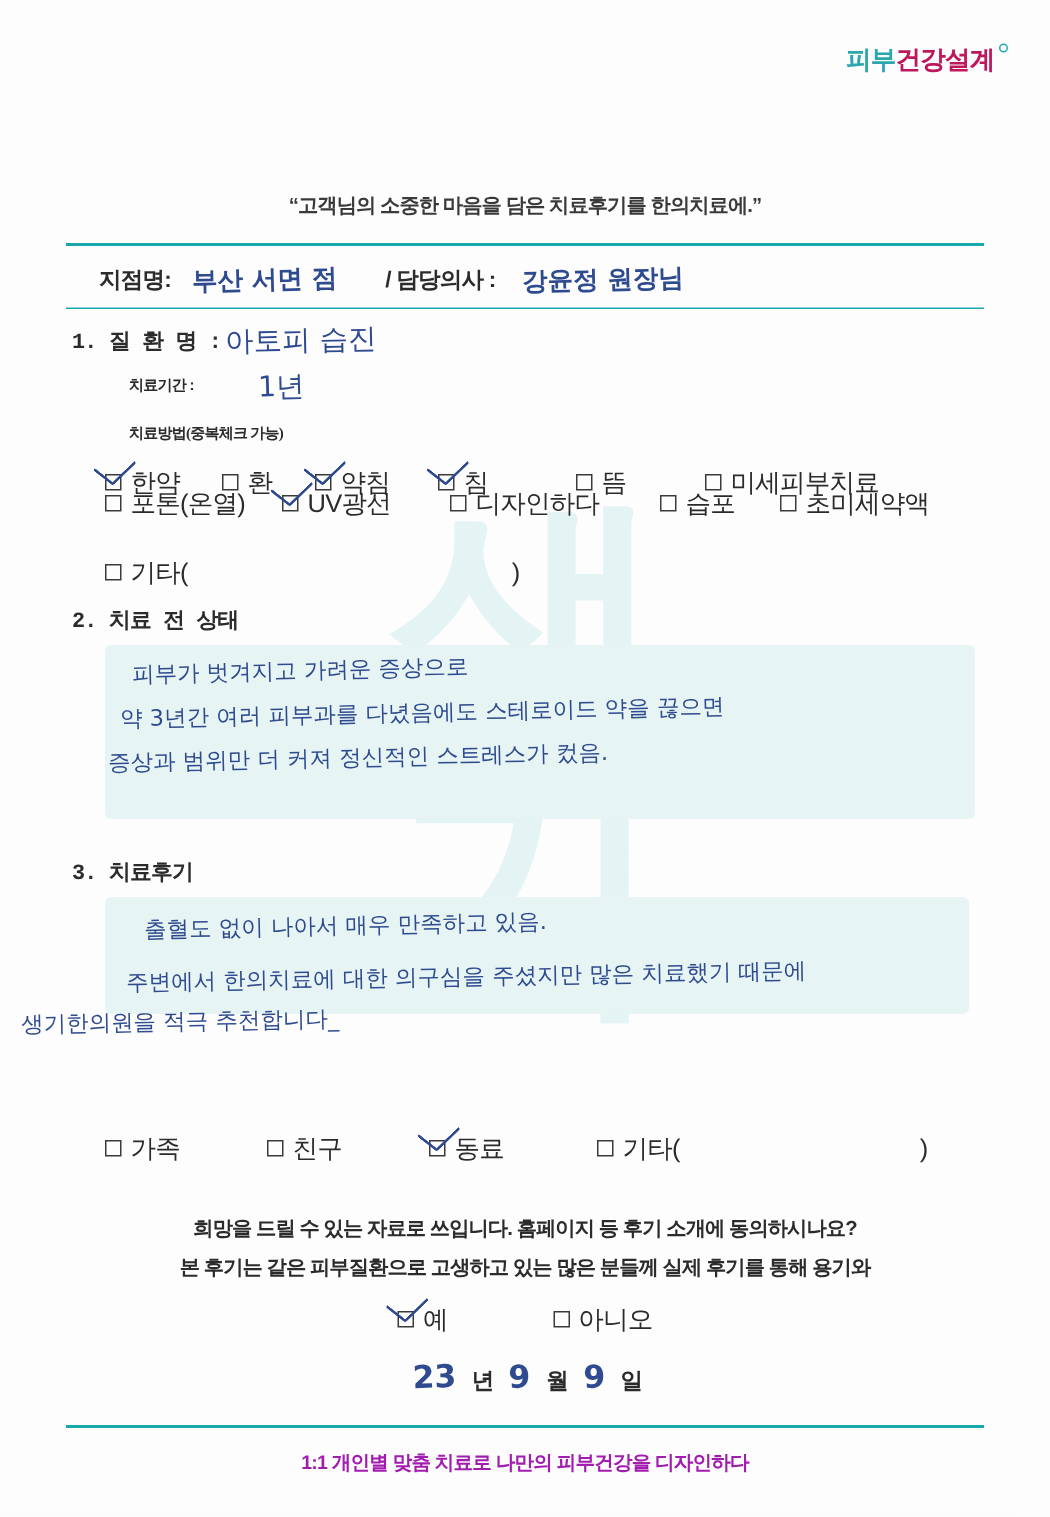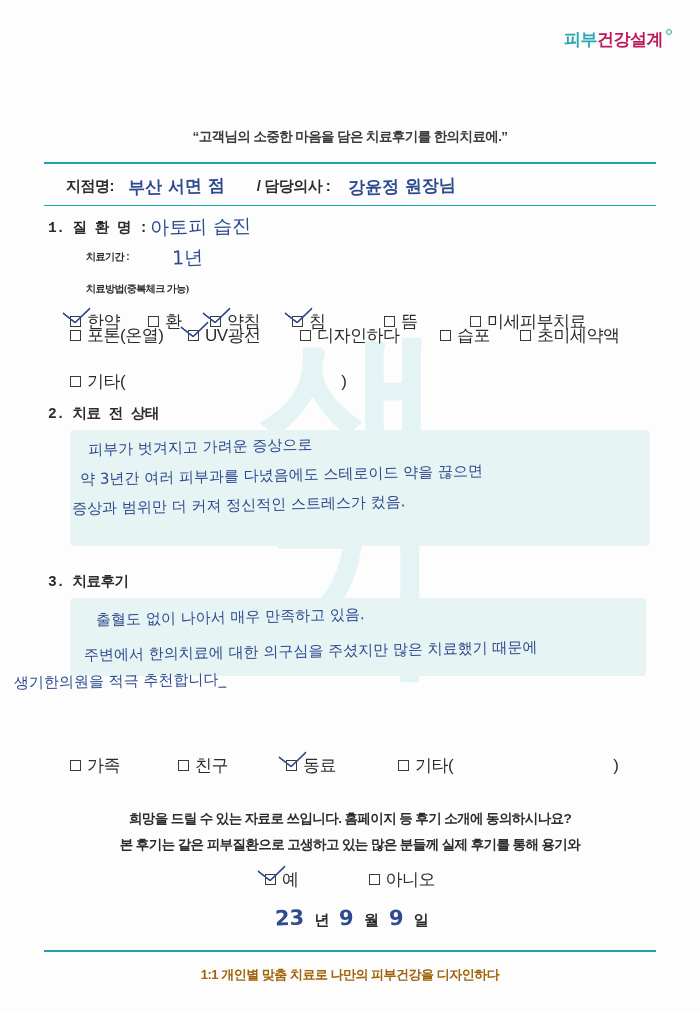--- a/index.html
+++ b/index.html
@@ -202,21 +202,21 @@
   .datebar .num {
     font-family:"DejaVu Sans", sans-serif;
     color:#2f4b8f; font-size:21px;
     transform:rotate(-2deg);
     margin:0 4px;
   }
   .footer {
     position:absolute; left:0; right:0; top:966px;
     text-align:center;
     font-size:13px; font-weight:700;
-    color:#a16207;
+    color:#a21caf;
     letter-spacing:-.5px;
   }
 </style>
 </head>
 <body>
 
 <div class="paper">
 
   <div class="watermark">
     <div class="wm-char">생</div>

